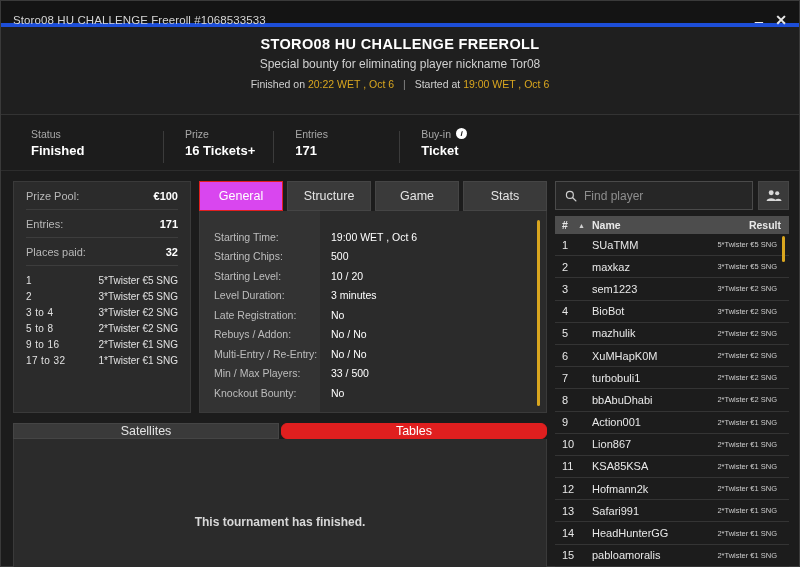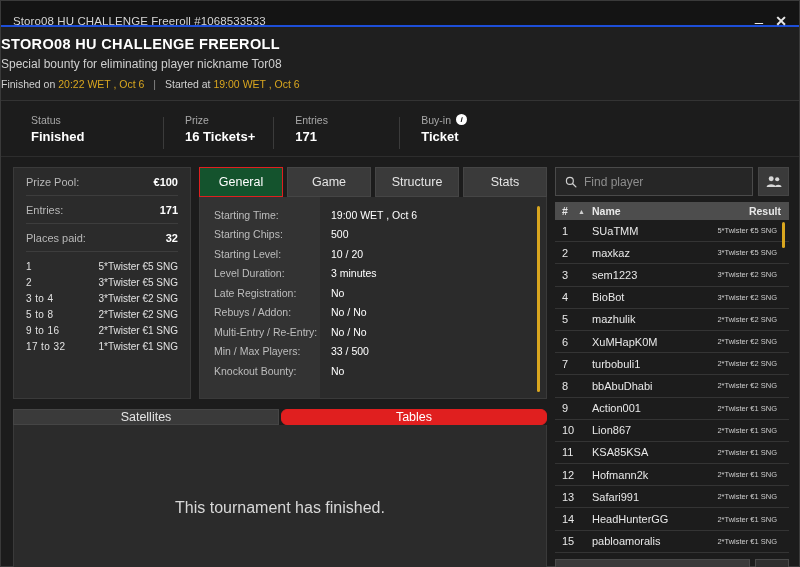--- a/index.html
+++ b/index.html
@@ -14,39 +14,39 @@
     background:#1c1c1c;
     border:1px solid #3a3a3a;
     display:flex; flex-direction:column;
     position:relative;
   }
 
   
   .titlebar {
     height:26px; min-height:26px;
     background:#141414;
-    border-bottom:2px solid #1d4ed8;
+    border-bottom:4px solid #1d4ed8;
     display:flex; align-items:center;
     padding:16px 8px 0 12px;
   }
   .titlebar-text { font-size:11.5px; color:#d6d6d6; letter-spacing:.1px; }
   .titlebar-spacer { flex:1; }
   .win-btn {
     width:20px; height:20px;
     display:flex; align-items:center; justify-content:center;
     color:#e8e8e8; font-size:13px; line-height:1;
   }
   .win-btn.close { font-size:14px; font-weight:bold; margin-left:2px; }
   .win-btn.min { font-size:15px; }
 
   
   .header {
     background:#1f1f1f;
-    padding:9px 0 10px 0;
-    text-align:left;
+    padding:9px 0 24px 0;
+    text-align:center;
     border-bottom:1px solid #333;
   }
   .hdr-title {
     font-size:14.5px; font-weight:bold; color:#ffffff;
     letter-spacing:.35px;
   }
   .hdr-sub {
     font-size:12px; color:#d0d0d0; margin-top:5px;
   }
   .hdr-times { font-size:10.5px; color:#d0d0d0; margin-top:7px; }
@@ -121,35 +121,35 @@
 
   
   .tab-panel { flex:1; display:flex; flex-direction:column; }
   .tabs { display:flex; gap:4px; height:30px; }
   .tab {
     flex:1; display:flex; align-items:center; justify-content:center;
     background:#3a3a3a; color:#e4e4e4;
     font-size:12.5px;
     border:1px solid #454545;
   }
-  .tab.active { background:#14532d; color:#ffffff; border-color:#e01f1f; }
+  .tab.active { background:#d946ef; color:#ffffff; border-color:#e01f1f; }
   .tab-content {
     flex:1;
     background:#2b2b2b;
     border:1px solid #3a3a3a;
     border-top:none;
     position:relative;
     overflow:hidden;
     display:flex;
   }
   .info-col-left {
     width:120px; background:#333333; height:100%;
     position:absolute; left:0; top:0;
   }
-  .info-rows { position:relative; width:100%; padding-top:8px; }
+  .info-rows { position:relative; width:100%; padding-top:16px; }
   .info-row { display:flex; height:19.5px; align-items:center; font-size:10.5px; }
   .info-row .k { width:120px; padding-left:14px; color:#bdbdbd; }
   .info-row .v { padding-left:11px; color:#ffffff; }
   .vscroll {
     position:absolute; right:6px; top:9px; bottom:6px;
     width:3px; background:#d9a61f; border-radius:2px;
   }
 
   
   .st-tabs { display:flex; margin-top:10px; height:16px; }
@@ -160,21 +160,21 @@
     border:1px solid #454545;
   }
   .st-tab.active { background:#e01f1f; color:#ffffff; border-color:#e01f1f;border-radius:6px; }
   .st-tab + .st-tab { margin-left:2px; }
   .st-content {
     flex:1;
     background:#2b2b2b;
     border:1px solid #3a3a3a; border-top:none;
     display:flex; align-items:center; justify-content:center;
   }
-  .st-msg { font-size:16px; color:#d8d8d8; }
+  .st-msg { font-size:12px; color:#d8d8d8;font-weight:bold; }
 
   
   .search-row { display:flex; gap:5px; height:29px; }
   .search-box {
     flex:1; display:flex; align-items:center; gap:7px;
     background:#262626; border:1px solid #4a4a4a;
     padding:0 9px;
   }
   .search-input {
     flex:1; background:transparent; border:none; outline:none;
@@ -311,22 +311,22 @@
             <div class="payout-row">
               <span class="place">17  to  32</span>
               <span class="award">1*Twister €1 SNG</span>
             </div>
           </div>
         </div>
 
         <div class="tab-panel">
           <div class="tabs">
             <div class="tab active">General</div>
+            <div class="tab">Structure</div>
             <div class="tab">Game</div>
-            <div class="tab">Structure</div>
             <div class="tab">Stats</div>
           </div>
           <div class="tab-content">
             <div class="info-col-left"></div>
             <div class="info-rows">
               <div class="info-row">
                 <span class="k">Starting Time:</span>
                 <span class="v">19:00 WET , Oct 6</span>
               </div>
               <div class="info-row">

